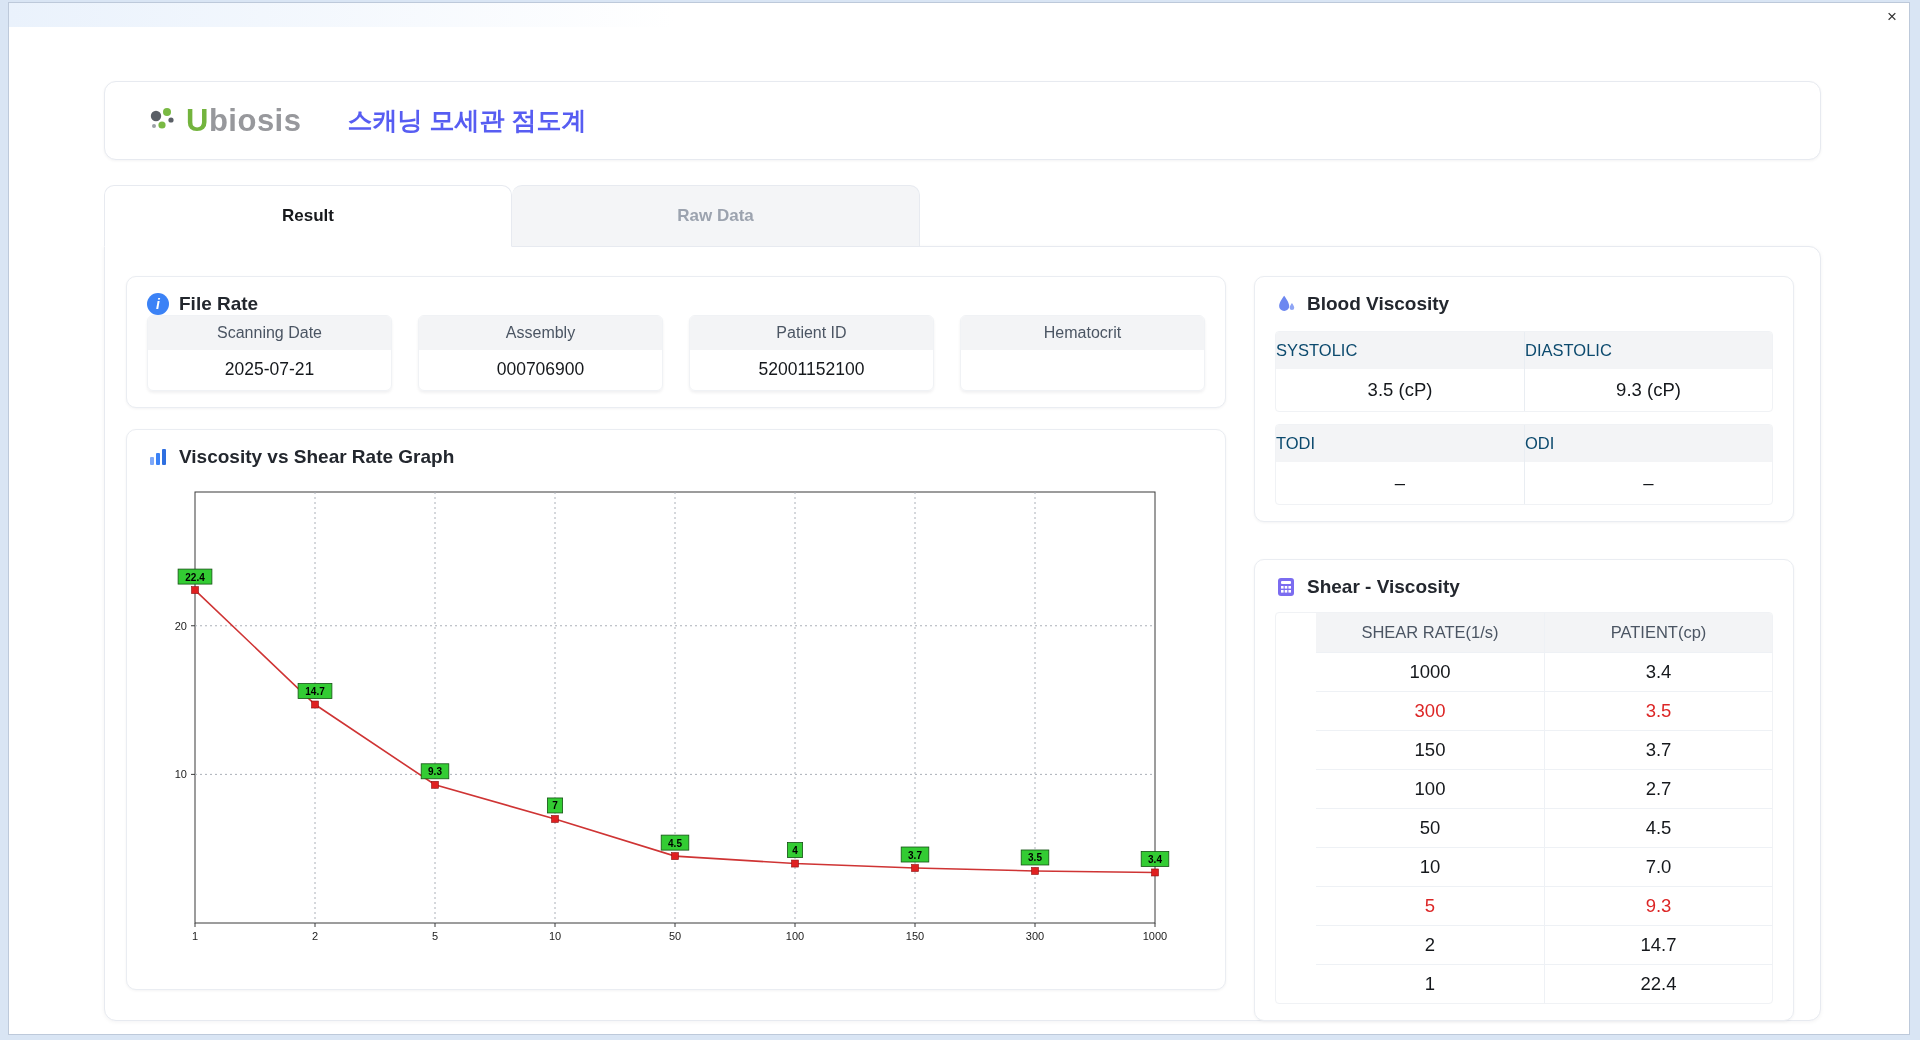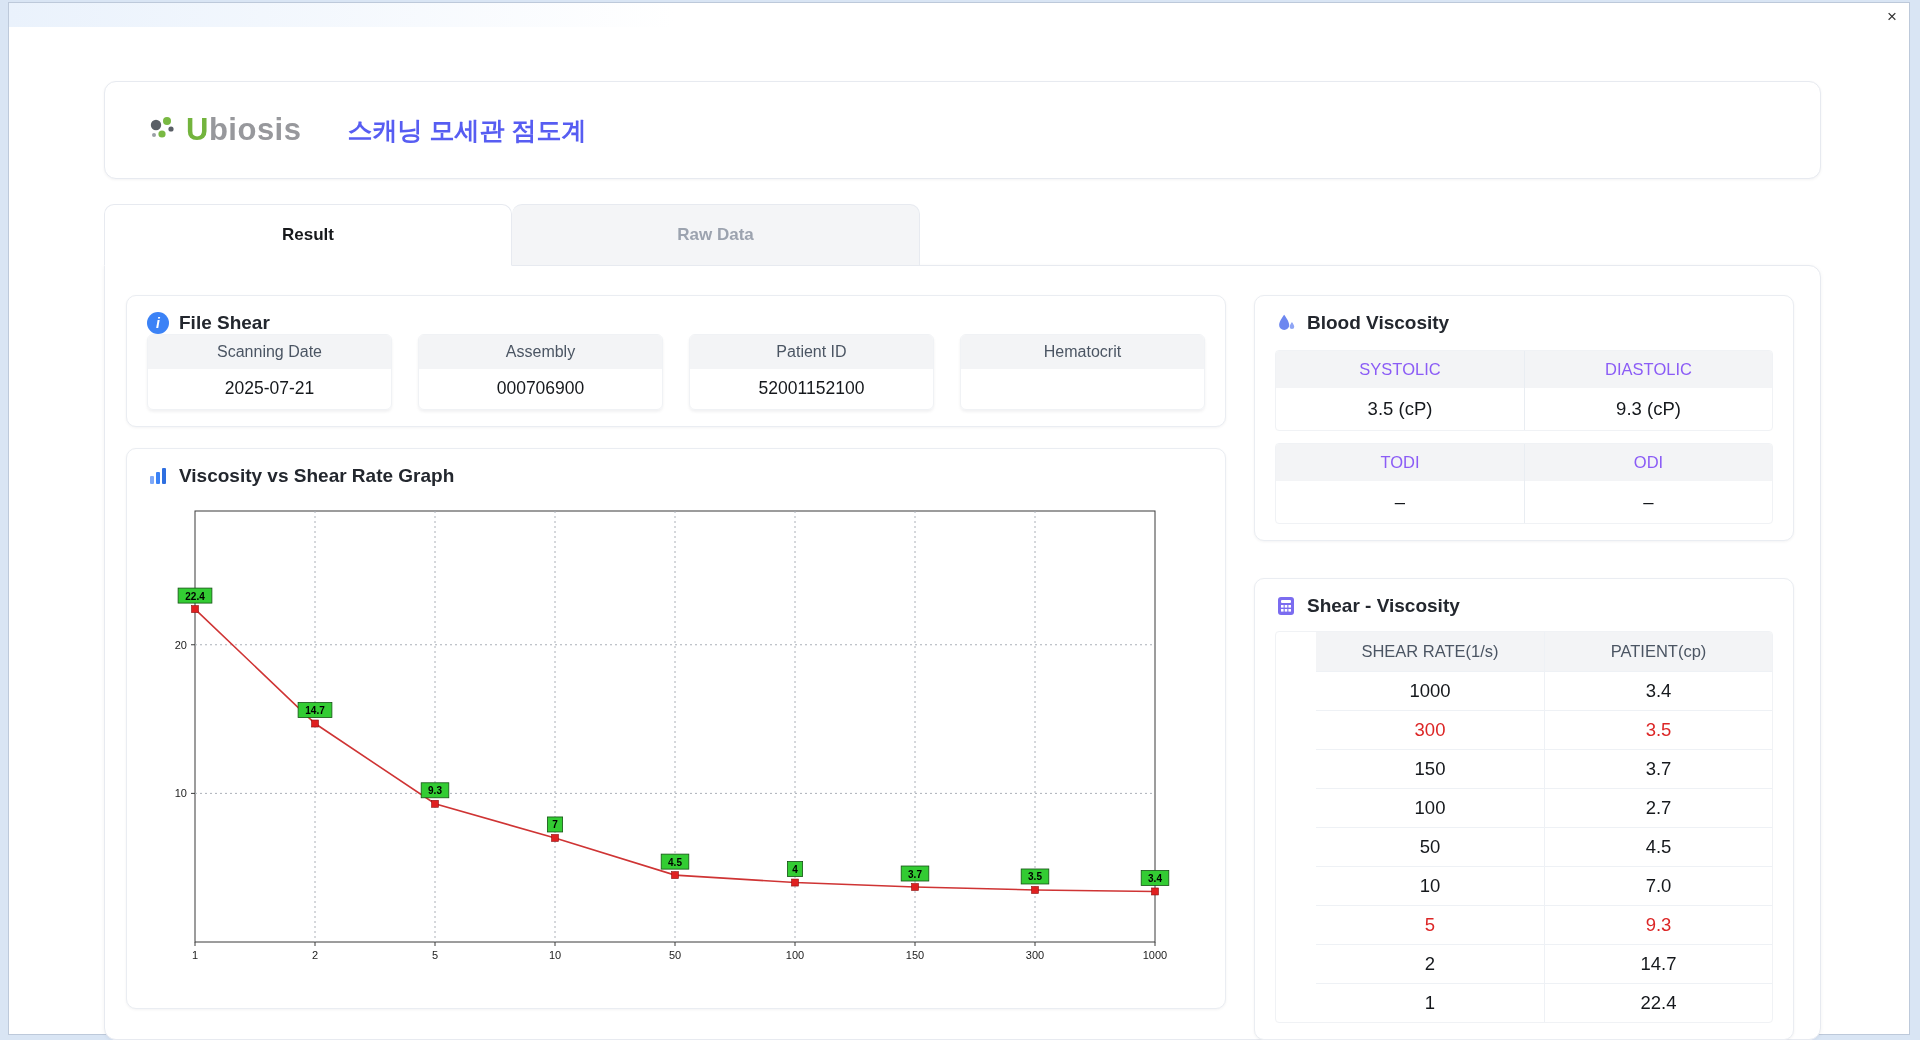--- a/index.html
+++ b/index.html
@@ -25,21 +25,21 @@
     position:absolute; top:2px; right:6px;
     background:none; border:none; font-size:17px; line-height:1;
     color:#333; cursor:pointer; padding:3px 6px; z-index:10;
     font-family:"Liberation Sans", sans-serif;
   }
   .content { position:absolute; left:95px; top:78px; width:1717px; }
 
   
   .header-card {
     display:flex; align-items:center; gap:46px;
-    height:98px; padding:0 42px;
+    height:79px; padding:0 42px;
     border:1px solid #e7eaf0; border-radius:12px;
     box-shadow:0 1px 3px rgba(16,24,40,.05);
     background:#fff;
   }
   .logo { display:flex; align-items:center; gap:7px; }
   .logo-text { font-size:31px; font-weight:700; color:#97989c; letter-spacing:.5px; }
   .logo-u { color:#73b43d; }
   .app-title { font-size:25px; font-weight:700; color:#575df2; }
 
   
@@ -97,21 +97,21 @@
   .chart { display:block; margin:16px 0 0 8px; width:1020px; height:474px; }
 
   
   .bv-grid { margin-top:16px; }
   .bv-pair {
     display:grid; grid-template-columns:1fr 1fr;
     border:1px solid #f0f2f5; border-radius:4px; overflow:hidden;
   }
   .bv-pair + .bv-pair { margin-top:12px; }
   .bv-cell + .bv-cell { border-left:1px solid #e9edf2; }
-  .bv-h { background:#f3f4f6; color:#8b5cf6; font-size:16.5px; text-align:center; padding:9px 0; }
+  .bv-h { background:#f3f4f6; color:#0c4a6e; font-size:16.5px; padding:9px 0; }
   .bv-v { font-size:18.5px; text-align:center; padding:10px 0; min-height:41px; }
 
   
   .sv-card { margin-top:37px; }
   .sv-table { margin-top:14px; border:1px solid #f0f2f5; border-radius:4px; overflow:hidden;padding-left:40px; }
   .sv-row { display:grid; grid-template-columns:1fr 1fr; border-bottom:1px solid #eef1f5; }
   .sv-row:last-child { border-bottom:none; }
   .sv-cell { text-align:center; font-size:18.5px; padding:8px 0; }
   .sv-cell + .sv-cell { border-left:1px solid #eef1f5; }
   .sv-row.header .sv-cell { background:#f3f4f6; color:#4b5563; font-size:16.5px; padding:10px 0; }
@@ -146,21 +146,21 @@
       <div class="tab inactive">Raw Data</div>
     </div>
 
     <div class="panel">
 
       <div class="col-left">
 
         <section class="card">
           <div class="card-title">
             <span class="icon-info">i</span>
-            <span>File Shear</span>
+            <span>File Rate</span>
           </div>
           <div class="fields">
               <div class="field">
                 <div class="field-label">Scanning Date</div>
                 <div class="field-value">2025-07-21</div>
               </div>
               <div class="field">
                 <div class="field-label">Assembly</div>
                 <div class="field-value">000706900</div>
               </div>

